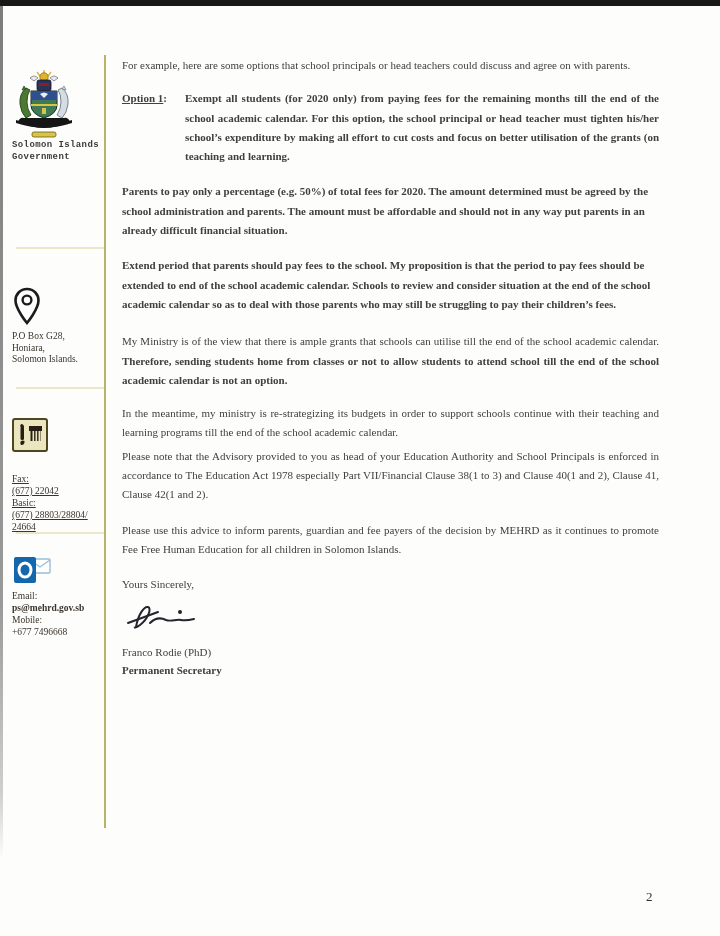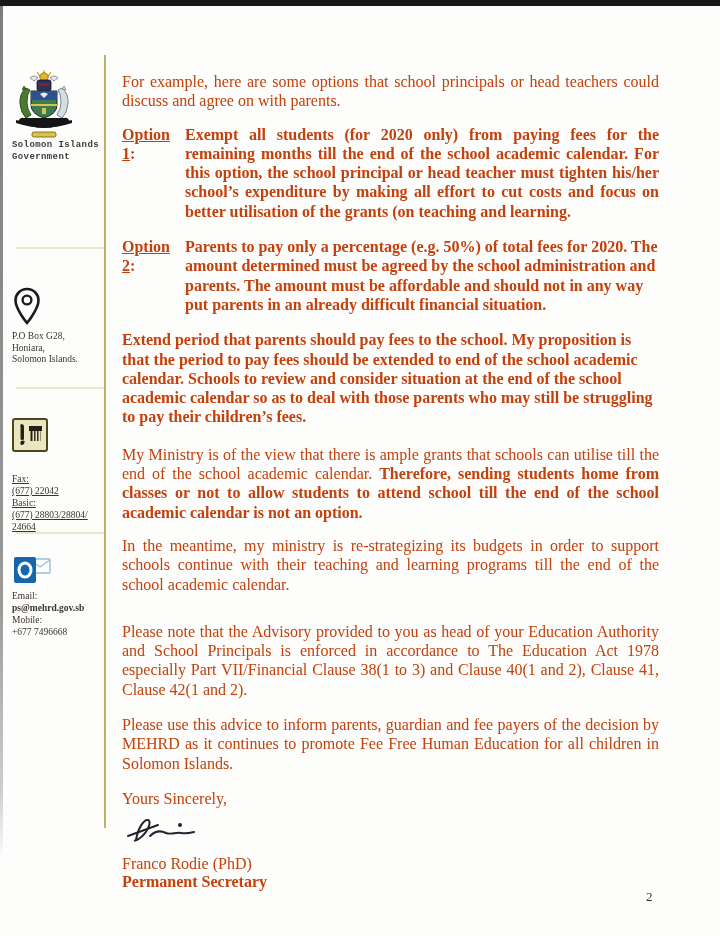--- a/index.html
+++ b/index.html
@@ -32,40 +32,40 @@
   .fax-icon-wrap { top:418px; }
   .contact { top:473px; font-size:9.5px; line-height:12px; color:#3a342c;text-decoration:underline; }
   .outlook-wrap { top:555px; }
   .email-block { top:590px; font-size:9.5px; line-height:12px; color:#3a342c; }
   .email-block .bold { font-weight:bold; }
 
   .vrule { position:absolute; left:104px; top:55px; width:2px; height:773px; background:#bbb26a; }
 
   
   .bodycol {
-    position:absolute; left:122px; top:72px; width:537px;
-    font-size:16px; line-height:19.3px; color:#c2410c;
+    position:absolute; left:122px; top:56px; width:537px;
+    font-size:11px; line-height:19.3px; color:#404040;
   }
   .para { text-align:justify; margin-bottom:14px; }
   .para.left { text-align:left; }
   .opt { display:flex; margin-bottom:16px; }
   .opt-label { width:63px; flex:0 0 63px; font-weight:bold; }
   .opt-label .ul { text-decoration:underline; }
   .opt-text { flex:1; font-weight:bold; }
   .opt-text.justify { text-align:justify; }
   .mv-bold { font-weight:bold; }
   .mv-ul { font-weight:bold; }
   .closing { margin-bottom:2px; }
   .sig-wrap { margin:4px 0 2px 2px; }
   .sig-name { line-height:18px; }
   .sig-title { font-weight:bold; line-height:18px; }
   .page-num { position:absolute; left:646px; top:889px; font-size:13px; color:#33302b; }
 
   .mb18 { margin-bottom:18px; }
-  .mb15 { margin-bottom:28px; }
+  .mb15 { margin-bottom:4px; }
   .mb16 { margin-bottom:16px; }
 </style>
 </head>
 <body>
 
 <div class="page">
 
   <div class="top-edge"></div>
   <div class="left-edge"></div>
 
@@ -176,21 +176,20 @@
   <div class="bodycol">
 
     <p class="para">For example, here are some options that school principals or head teachers could discuss and agree on with parents.</p>
 
     <div class="opt">
       <div class="opt-label"><span class="ul">Option 1</span><span>:</span></div>
       <div class="opt-text justify">Exempt all students (for 2020 only) from paying fees for the remaining months till the end of the school academic calendar. For this option, the school principal or head teacher must tighten his/her school’s expenditure by making all effort to cut costs and focus on better utilisation of the grants (on teaching and learning.</div>
     </div>
 
     <div class="opt">
-      <div class="opt-label"><span class="ul">Option 2</span><span>:</span></div>
       <div class="opt-text">Parents to pay only a percentage (e.g. 50%) of total fees for 2020. The amount determined must be agreed by the school administration and parents. The amount must be affordable and should not in any way put parents in an already difficult financial situation.</div>
     </div>
 
     <div class="opt mb18">
       <div class="opt-text">Extend period that parents should pay fees to the school. My proposition is that the period to pay fees should be extended to end of the school academic calendar. Schools to review and consider situation at the end of the school academic calendar so as to deal with those parents who may still be struggling to pay their children’s fees.</div>
     </div>
 
     <p class="para"><span>My Ministry is of the view that there is ample grants that schools can utilise till the end of the school academic calendar. </span><span class="mv-bold">Therefore, sending students home from classes or not to allow students to attend school till the end of the school academic calendar is </span><span class="mv-ul">not an option</span><span class="mv-bold">.</span></p>
 
     <p class="para mb15">In the meantime, my ministry is re-strategizing its budgets in order to support schools continue with their teaching and learning programs till the end of the school academic calendar.</p>

